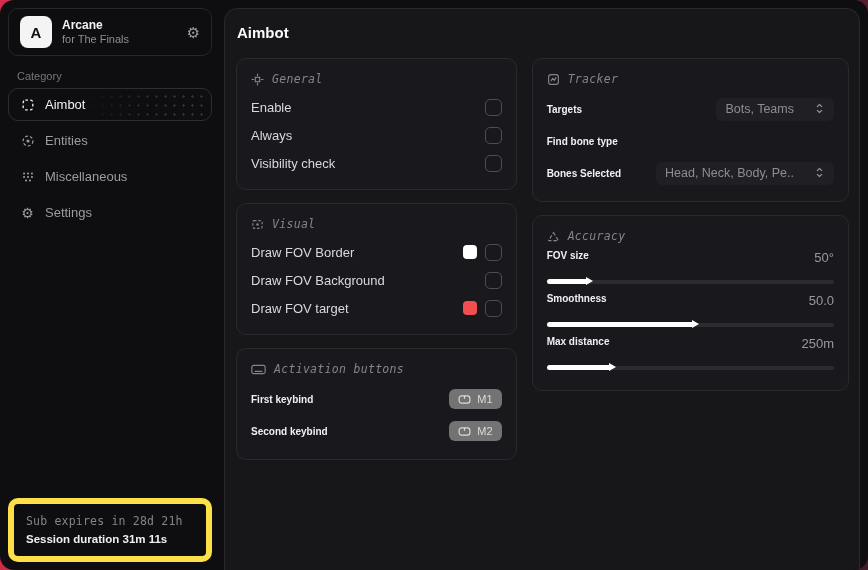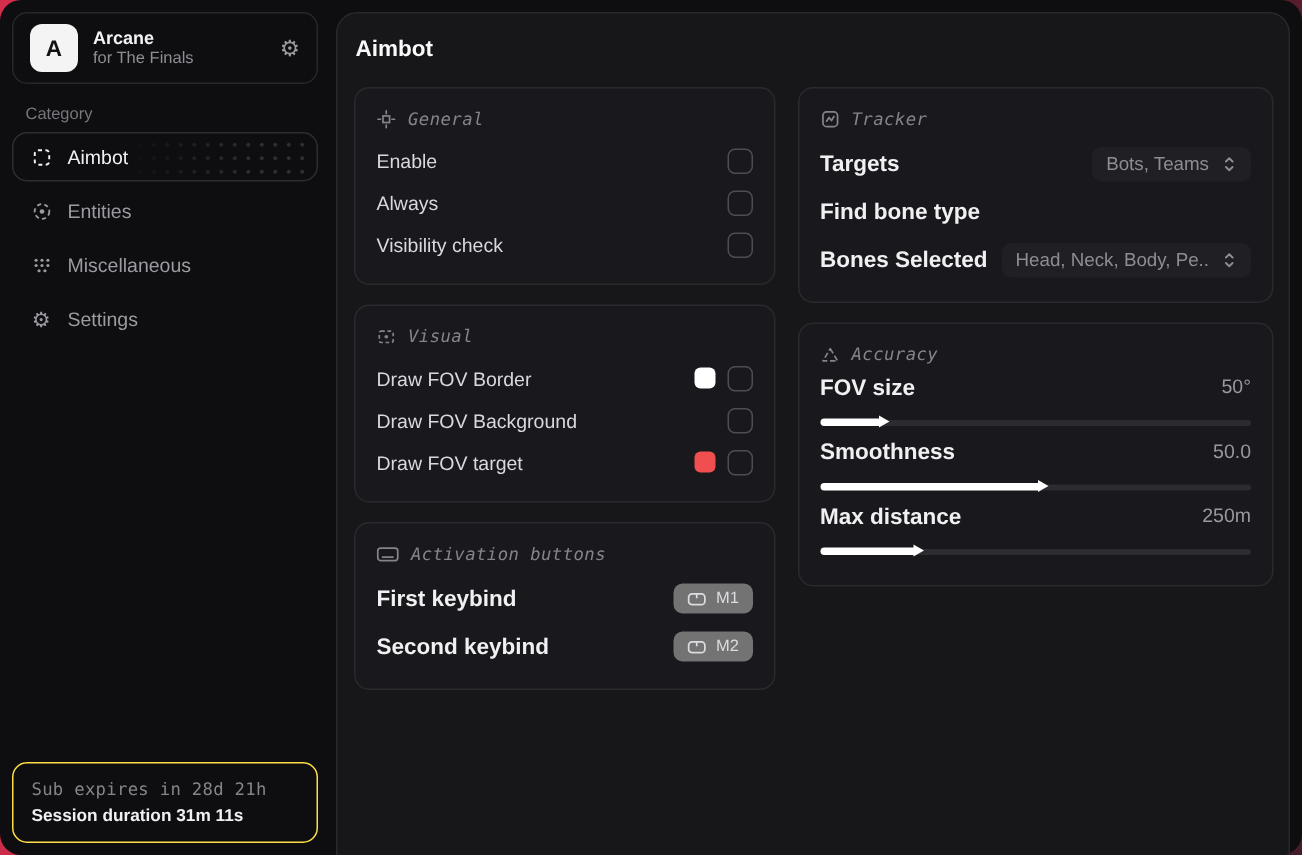--- a/index.html
+++ b/index.html
@@ -47,21 +47,21 @@
     -webkit-mask-image: linear-gradient(to right, transparent, #000 70%);
             mask-image: linear-gradient(to right, transparent, #000 70%);
     pointer-events:none;
   }
   .nav-icon { width:15px; height:15px; display:flex; align-items:center; justify-content:center; flex:0 0 auto; }
   .nav-icon svg { display:block; }
   .gear-glyph { font-size:14px; line-height:1; }
 
   .footer-card {
     position:absolute; left:8px; right:8px; bottom:8px;
-    border:1px solid #fde047; border-radius:10px; padding:10px 12px 11px;
+    border:6px solid #fde047; border-radius:10px; padding:10px 12px 11px;
   }
   .sub-line { font-family:"DejaVu Sans Mono", monospace; font-size:11.5px; color:#84848a; letter-spacing:0.2px; }
   .session-line { margin-top:5px; font-size:11.5px; font-weight:700; color:#f0f0f2; }
 
   
   .panel {
     position:absolute; left:224px; top:8px; right:8px; bottom:0;
     background:#17171a; border:1px solid #28282d; border-bottom:none;
     border-radius:14px 14px 0 0; padding:15px 10px 0 11px;
   }
@@ -78,37 +78,37 @@
   }
   .card-header {
     display:flex; align-items:center; gap:8px; margin:2px 0 7px;
     font-family:"DejaVu Sans Mono", monospace; font-size:11.5px; color:#84848a; letter-spacing:0.3px;font-style:italic;
   }
   .card-header svg { display:block; }
 
   .row { min-height:28px; display:flex; align-items:center; justify-content:space-between; }
   .row.tall { min-height:32px; }
   .row-label { font-size:13px; font-weight:500; color:#d9d9dd; white-space:nowrap; }
-  .row-label.strong { font-size:15px; font-weight:600; color:#f0f0f2; }
+  .row-label.strong { font-size:10px; font-weight:600; color:#f0f0f2; }
   .controls { display:flex; align-items:center; gap:8px; }
 
   .checkbox {
     width:17px; height:17px; border:1.5px solid #4d4d53; border-radius:5px;
     background:transparent; cursor:pointer; flex:0 0 auto;
   }
   .swatch { width:14px; height:14px; border-radius:4px; cursor:pointer; flex:0 0 auto; }
 
   .key-btn {
     display:flex; align-items:center; gap:6px; background:#737373; border-radius:6px;
     padding:4px 9px; color:#dcdce0; font-size:11px; font-weight:400; cursor:pointer;
   }
   .key-btn svg { display:block; }
 
   .select-btn {
-    display:flex; align-items:flex-end; gap:8px; background:#1f1f24; border-radius:6px;
+    display:flex; align-items:flex-start; gap:20px; background:#1f1f24; border-radius:6px;
     padding:4.5px 9px; color:#8d8d93; font-size:12.5px; cursor:pointer; white-space:nowrap;
   }
   .select-btn svg { display:block; flex:0 0 auto; }
 
   .slider-group { margin-top:7px; }
   .slider-head { display:flex; align-items:flex-start; justify-content:space-between; min-height:22px; }
   .slider-value { font-size:13px; color:#98989e; }
   .track { position:relative; height:9px; margin-top:5px; margin-bottom:6px; cursor:pointer; }
   .track-bg { position:absolute; left:0; right:0; top:3px; height:3.5px; background:#2b2b30; border-radius:2px; }
   .fill { position:absolute; left:0; top:2px; height:5px; background:#ffffff; border-radius:3px 0 0 3px; }

